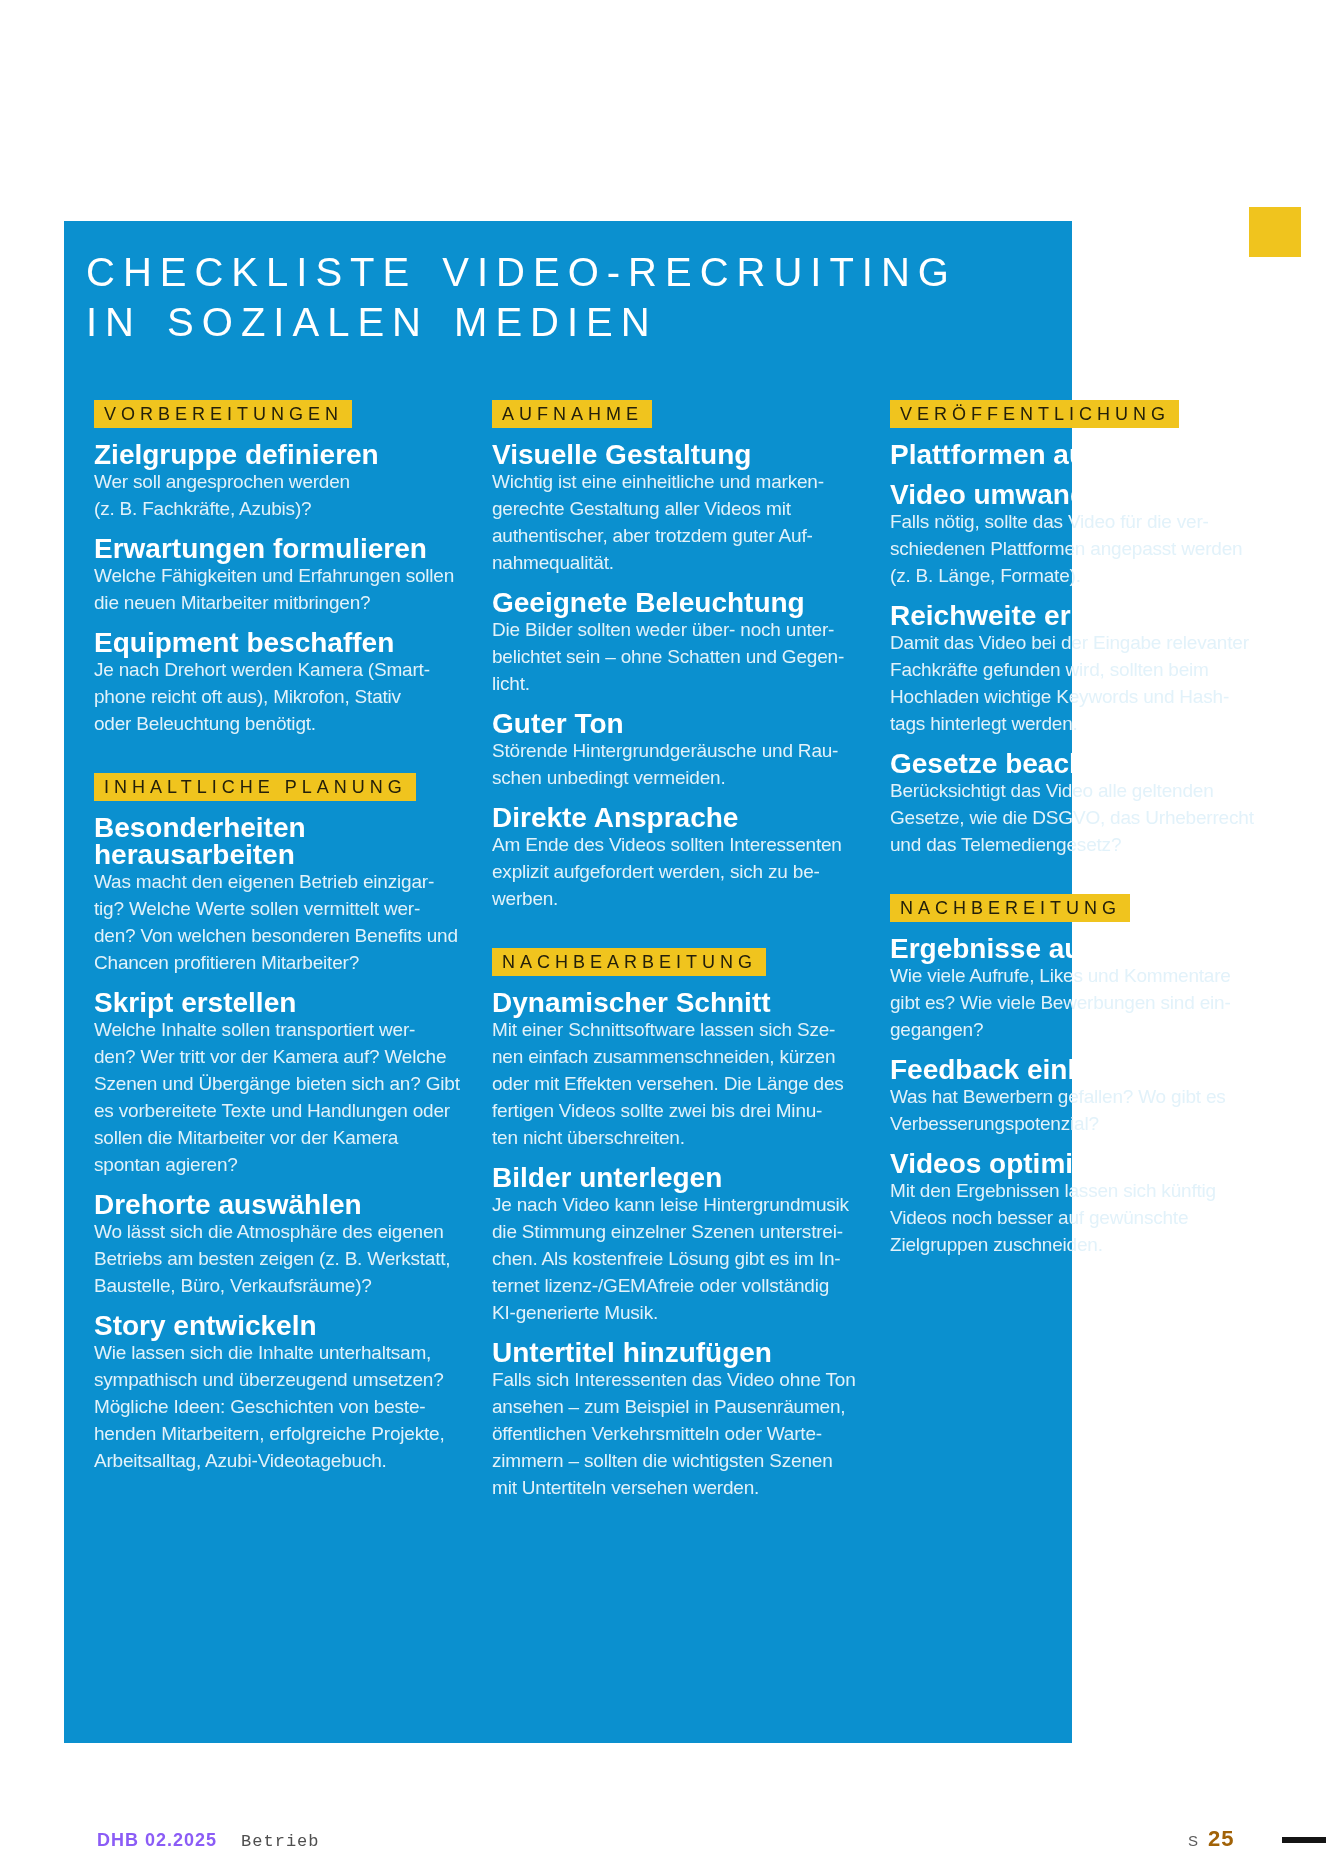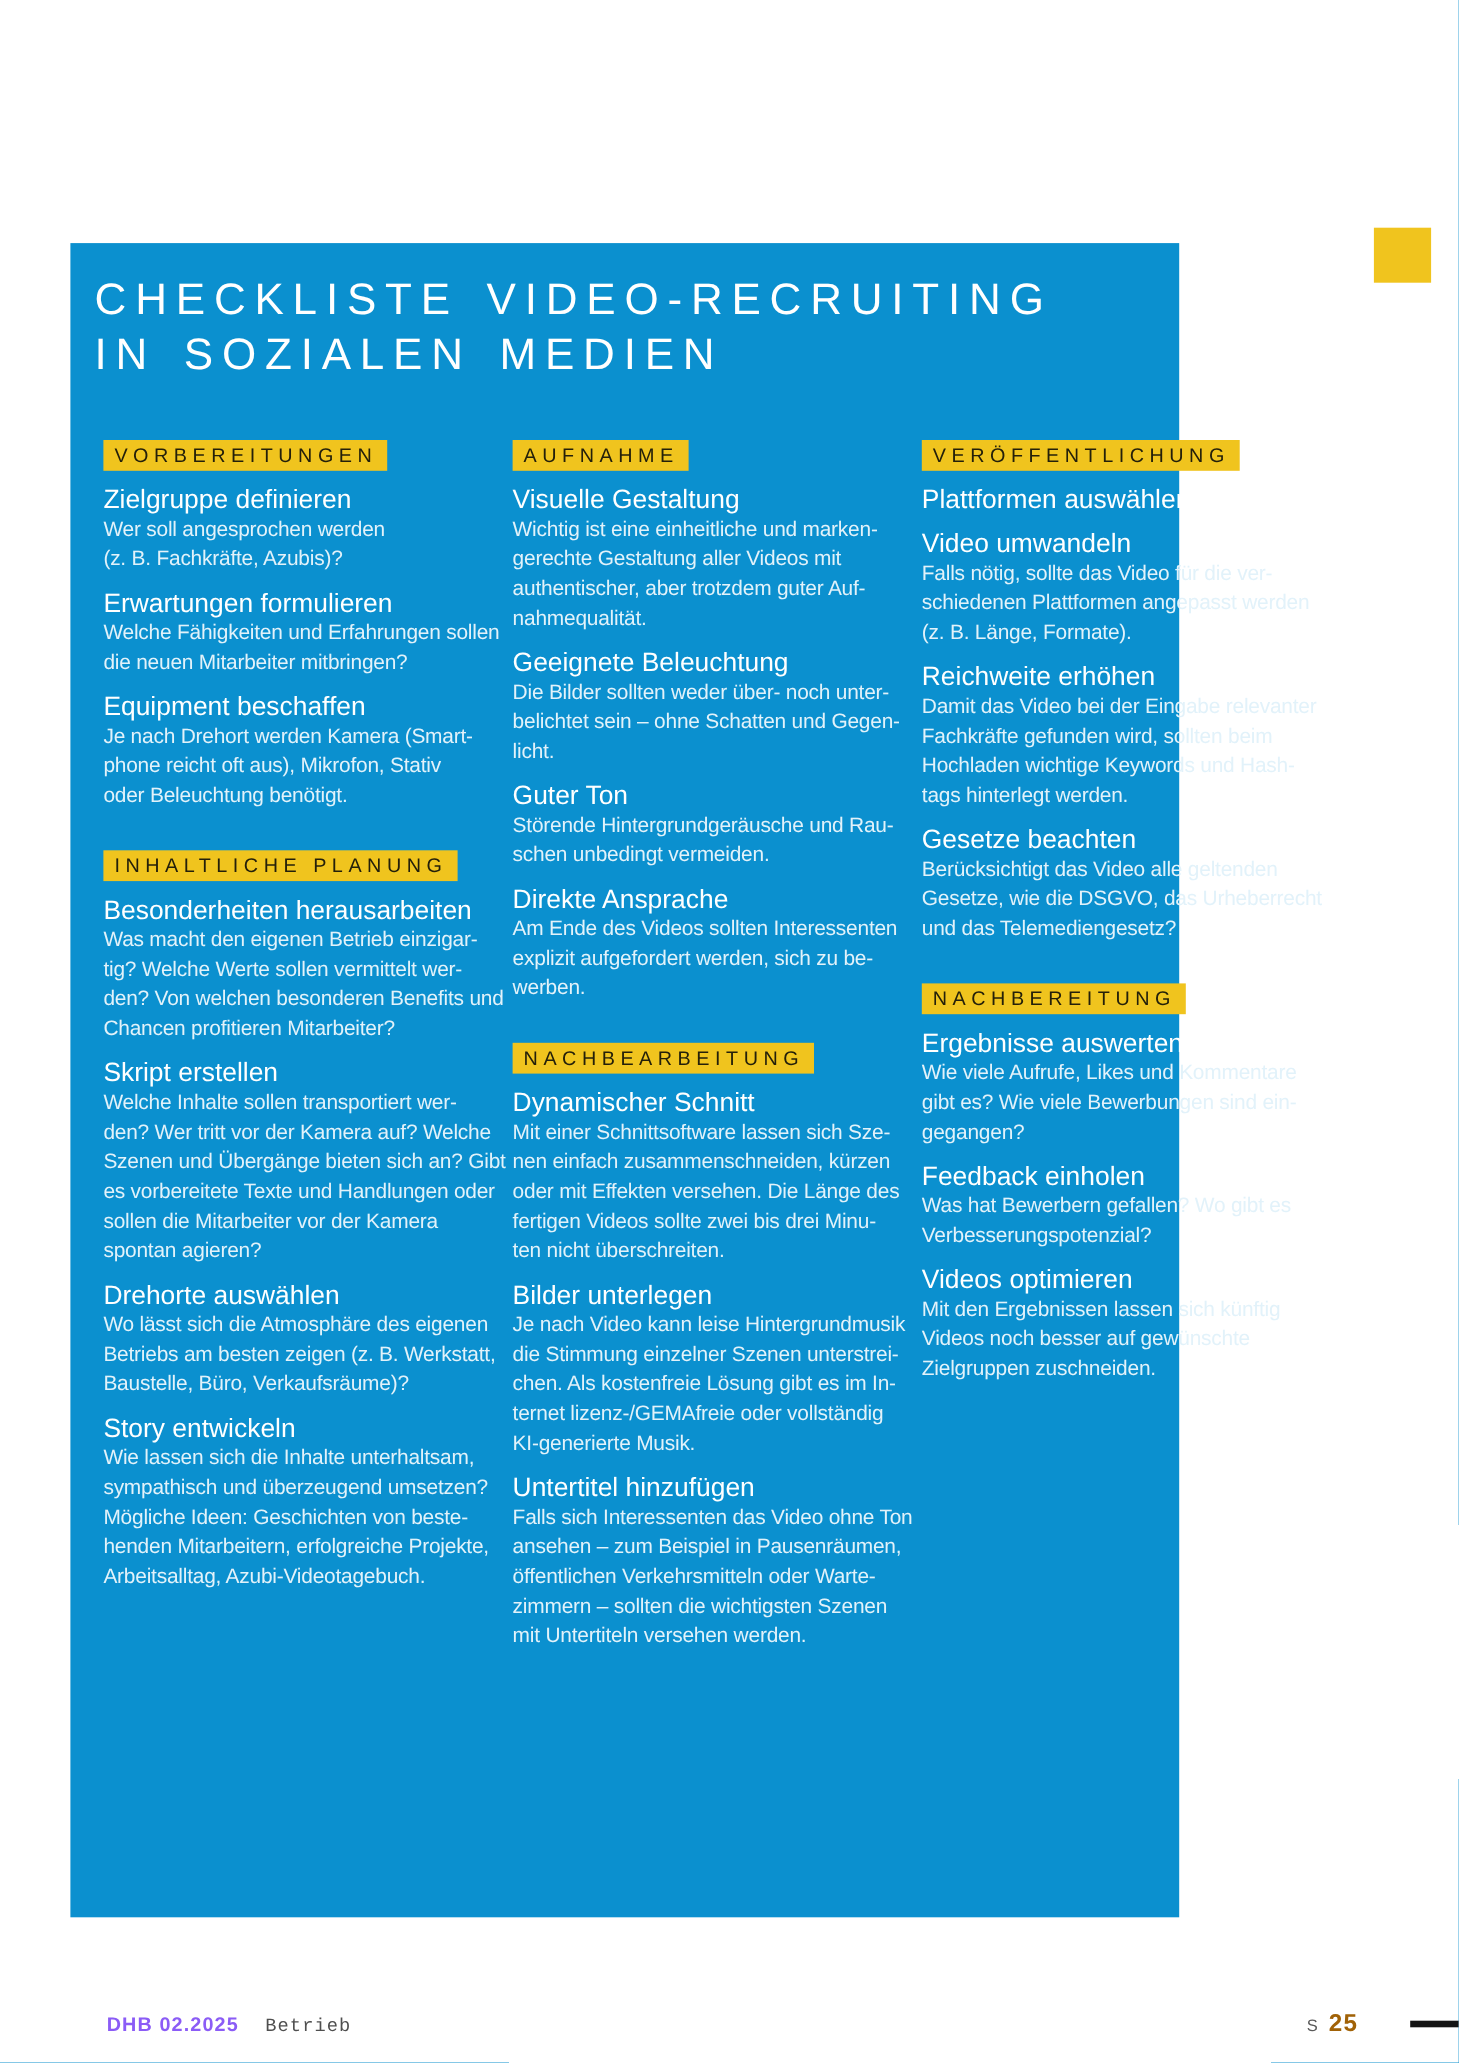--- a/index.html
+++ b/index.html
@@ -15,31 +15,31 @@
     position:absolute;left:64px;top:221px;width:1008px;height:1522px;
     background:#0B90CF;z-index:2;box-sizing:border-box;
     padding:26px 23px 0 30px;
   }
   .title{
     margin:0 0 0 -8px;
     font-size:40px;line-height:50px;font-weight:500;color:#ffffff;
     letter-spacing:8px;word-spacing:6px;white-space:pre-line;
   }
   .columns{
-    display:flex;margin-top:53px;
+    display:flex;gap:26px;margin-top:53px;
   }
   .col{width:372px;flex:0 0 372px;}
   .section + .section{margin-top:36px;}
   .label{
     display:inline-block;background:#F0C41E;color:#24200A;
     font-size:18px;line-height:22px;font-weight:400;
     letter-spacing:5px;padding:3px 9px 3px 10px;
   }
   .item h3{
-    margin:13px 0 0 0;font-size:24px;line-height:27px;font-weight:400;
+    margin:13px 0 0 0;font-size:28px;line-height:27px;font-weight:700;
     color:#ffffff;letter-spacing:0;
   }
   .item p{
     margin:0;font-size:19px;line-height:27px;font-weight:400;
     color:#E2F2FA;letter-spacing:-0.2px;white-space:pre-line;
   }
   .footer-left{
     position:absolute;left:97px;top:1830px;z-index:3;
     display:flex;align-items:baseline;
   }

